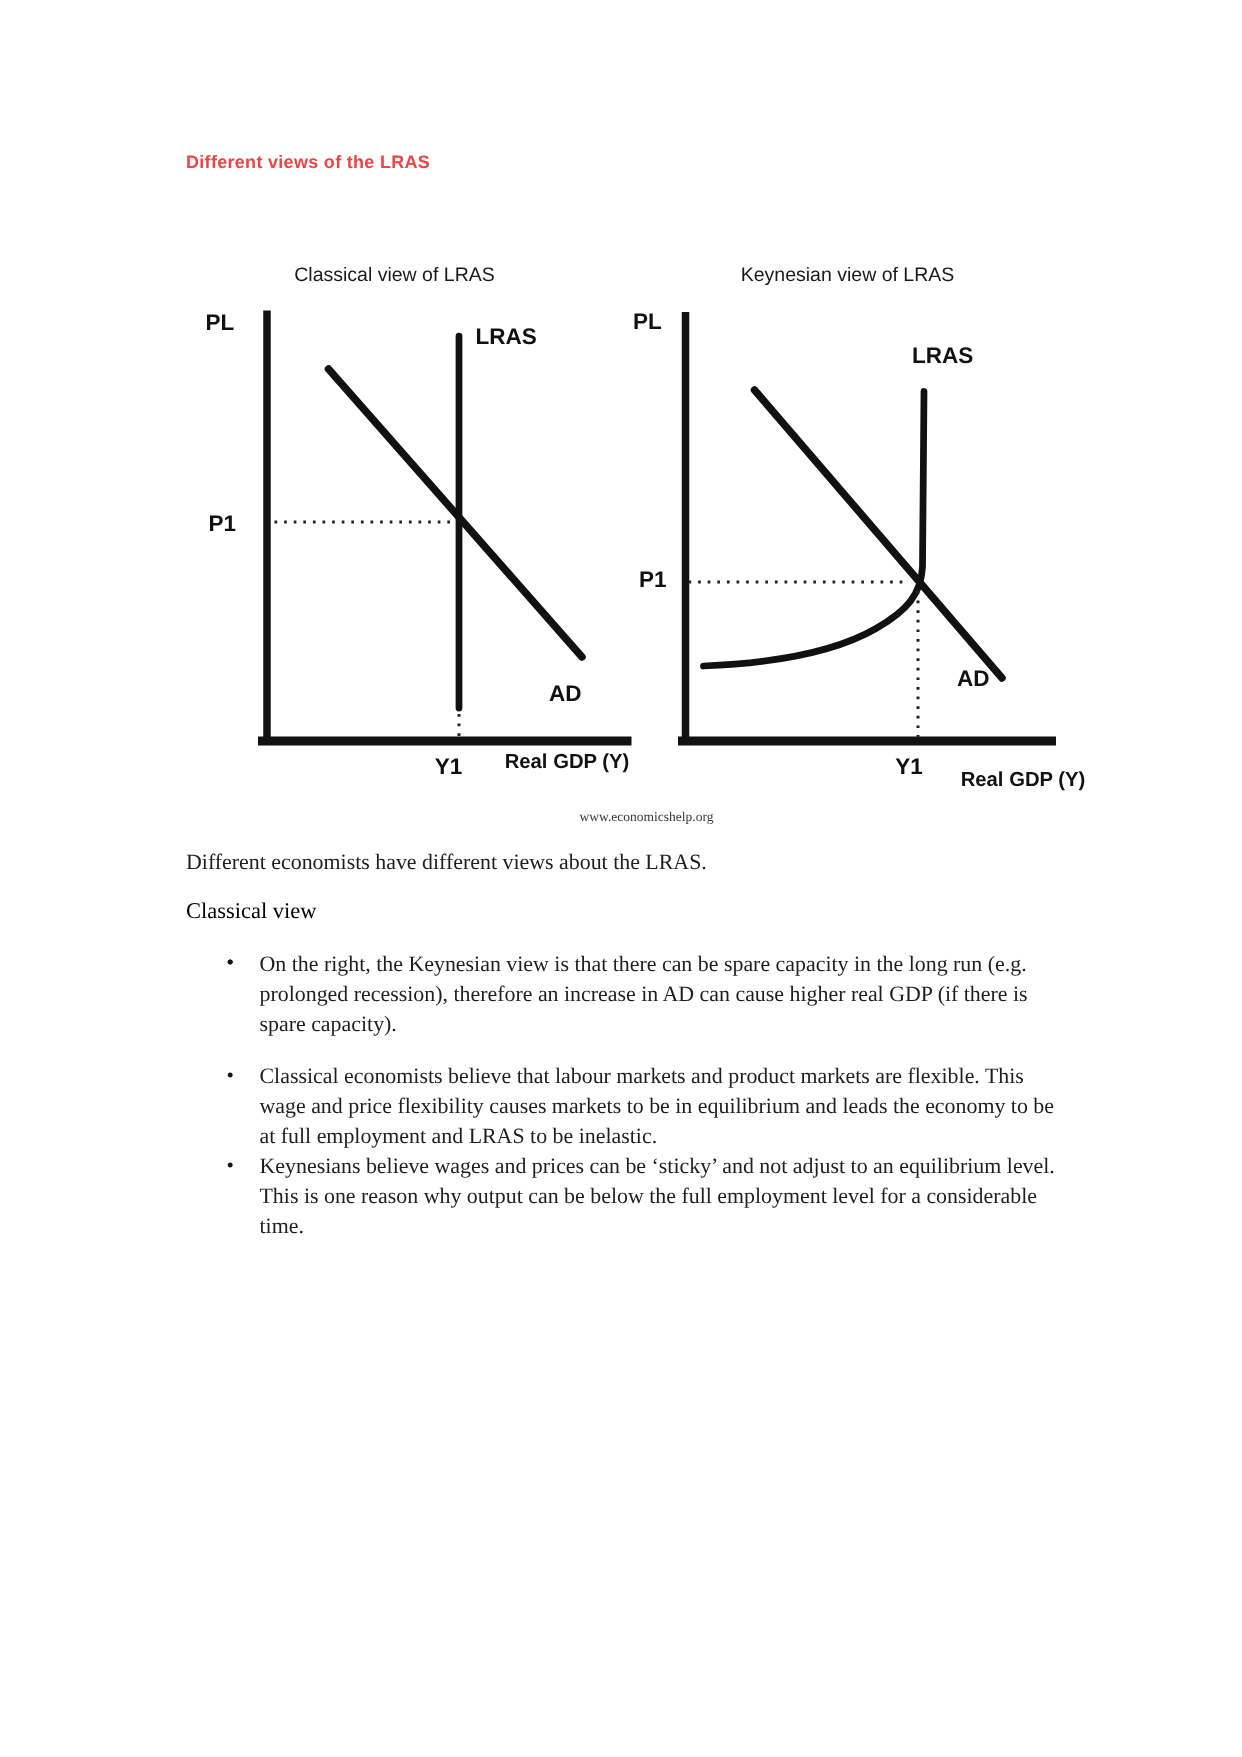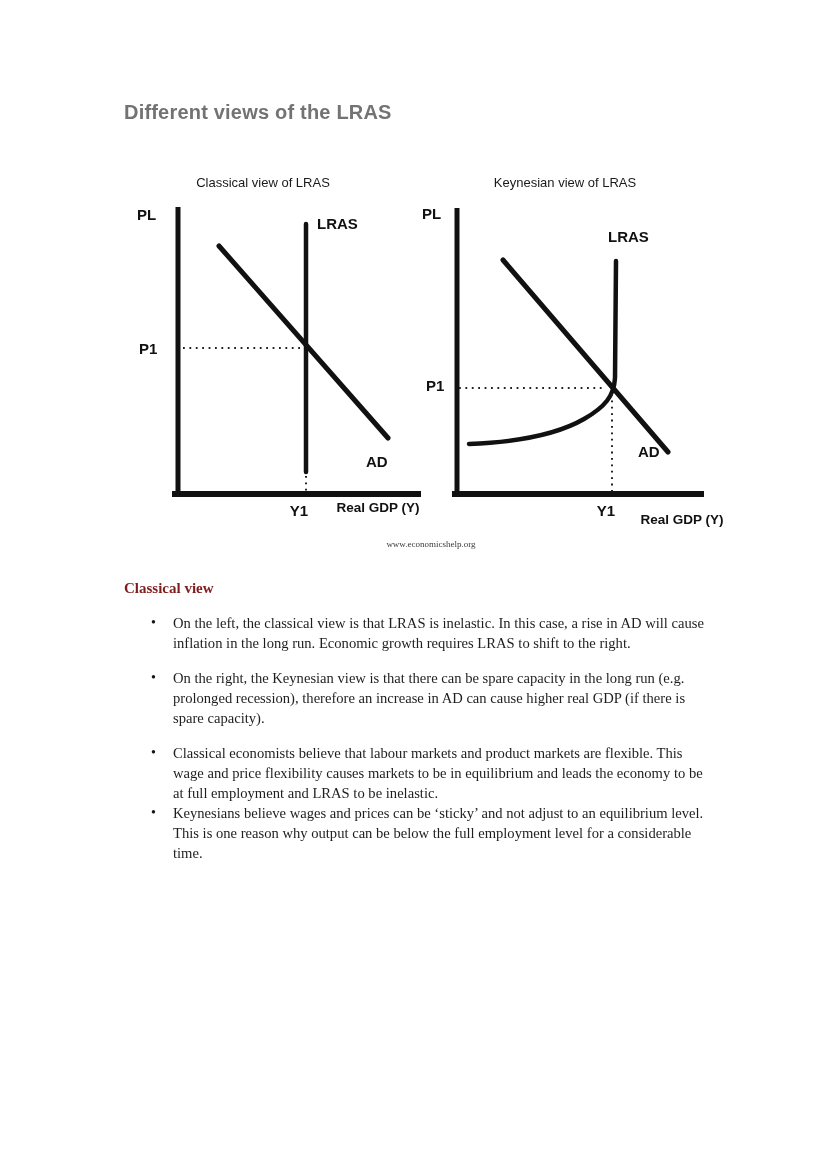--- a/index.html
+++ b/index.html
@@ -11,23 +11,23 @@
     height: 1171px;
     background: #ffffff;
     margin: 0 auto;
     overflow: hidden;
   }
   .doc-title {
     position: absolute;
     left: 124px;
     top: 101px;
     font-family: "Liberation Sans", sans-serif;
-    font-size: 20px;
+    font-size: 12px;
     font-weight: 700;
-    color: #737373;
+    color: #ef4444;
     letter-spacing: 0.2px;
   }
   .figure-svg {
     position: absolute;
     left: 0;
     top: 0;
     width: 828px;
     height: 560px;
   }
   .fig-title {
@@ -60,22 +60,22 @@
     left: 124px;
     top: 565px;
     width: 585px;
     color: #1e1e1e;
     font-size: 14.6px;
     line-height: 20px;
   }
   .intro { margin: 0 0 12px 0; }
   .section-heading {
     font-size: 15px;
-    font-weight: 700;
-    color: #7f1d1d;
+    font-weight: 400;
+    color: #000000;
     margin: 13px 0 0 0;
     line-height: 20px;
   }
   .bullet-list {
     list-style: none;
     margin: 15px 0 13px 0;
   }
   .bullet-item {
     position: relative;
     padding-left: 49px;
@@ -136,26 +136,26 @@
       <line class="dotted" x1="612" y1="394" x2="612" y2="492"></line>
       <text class="fig-label" x="426" y="391">P1</text>
       <text class="fig-label" x="606" y="516" text-anchor="middle">Y1</text>
     </g>
 
     <text class="fig-watermark" x="431" y="547" text-anchor="middle">www.economicshelp.org</text>
   </svg>
 
   <div class="content">
 
+    <p class="intro">Different economists have different views about the LRAS.</p>
 
     <h2 class="section-heading">Classical view</h2>
     <ul class="bullet-list">
       <li class="bullet-item">
         <span class="bullet-dot">•</span>
-        <span>On the left, the classical view is that LRAS is inelastic. In this case, a rise in AD will cause inflation in the long run. Economic growth requires LRAS to shift to the right.</span>
       </li>
     </ul>
 
     <ul class="bullet-list">
       <li class="bullet-item">
         <span class="bullet-dot">•</span>
         <span>On the right, the Keynesian view is that there can be spare capacity in the long run (e.g. prolonged recession), therefore an increase in AD can cause higher real GDP (if there is spare capacity).</span>
       </li>
     </ul>
 

